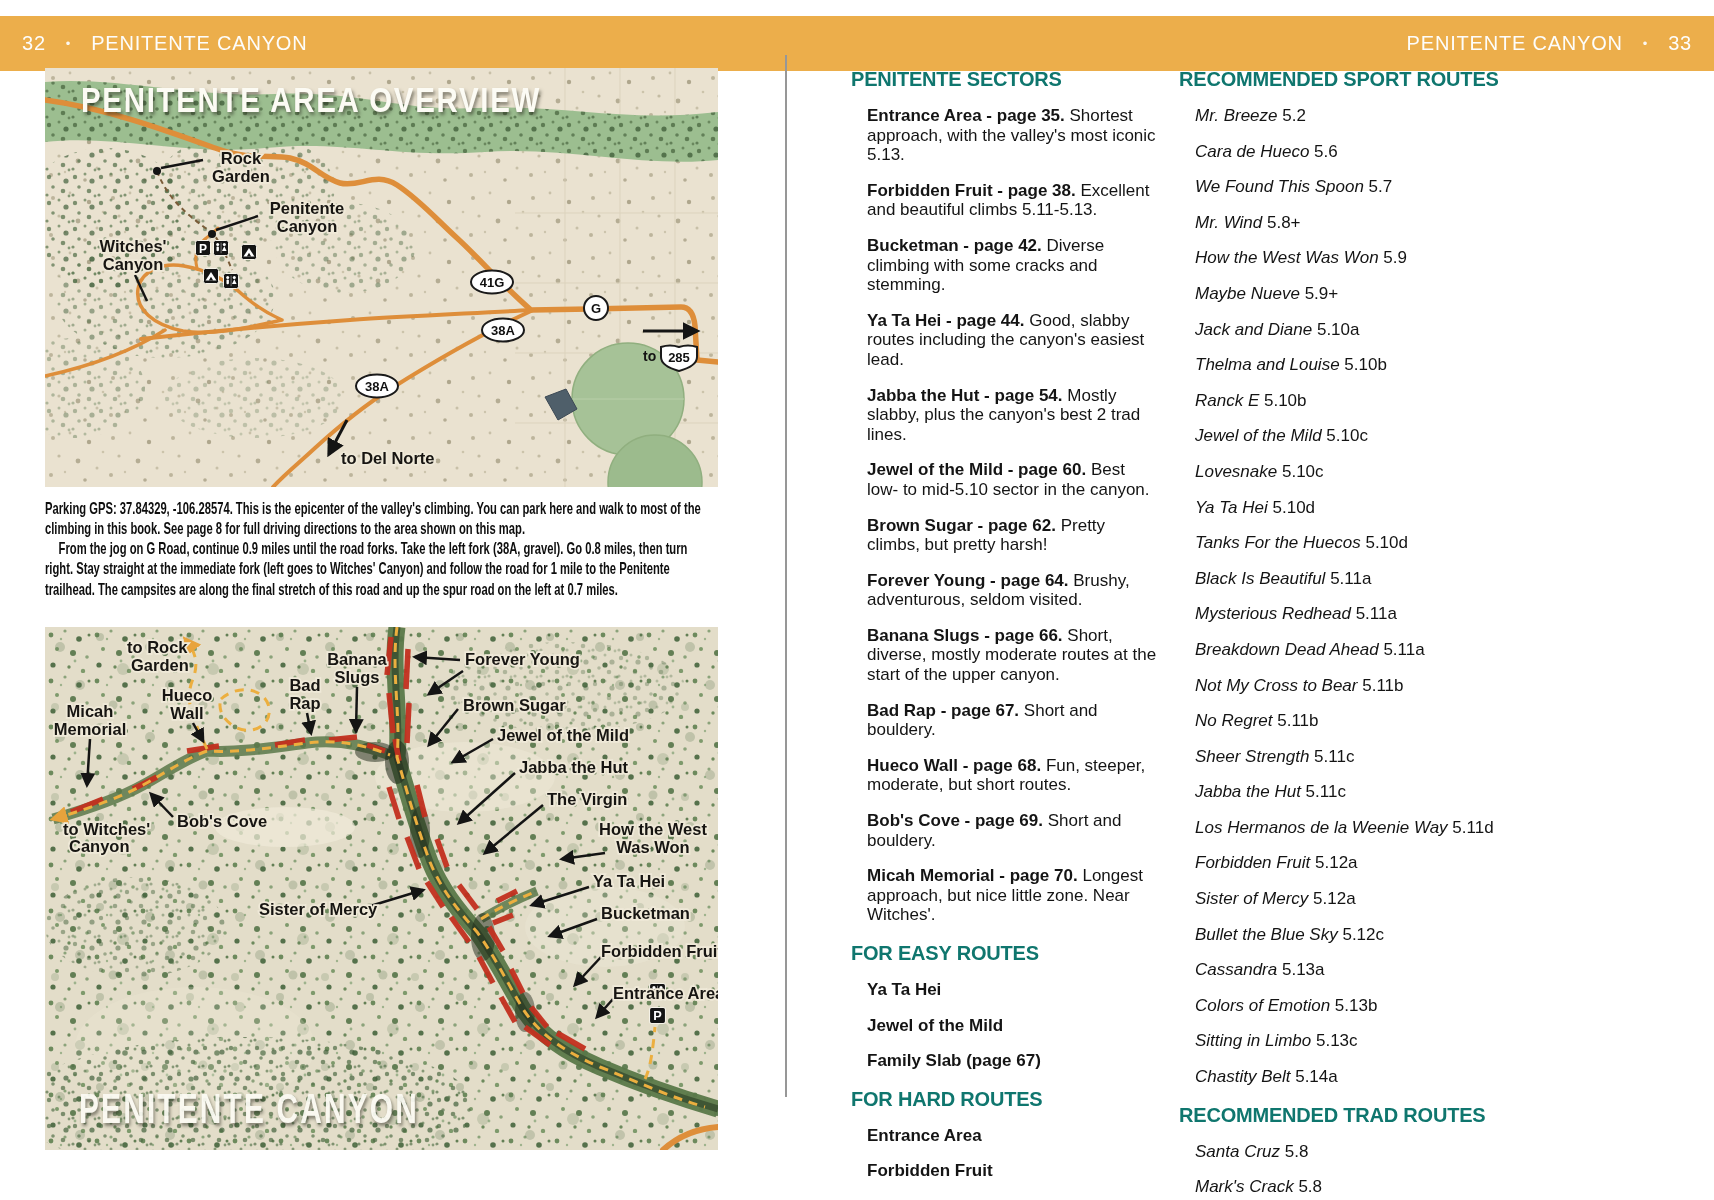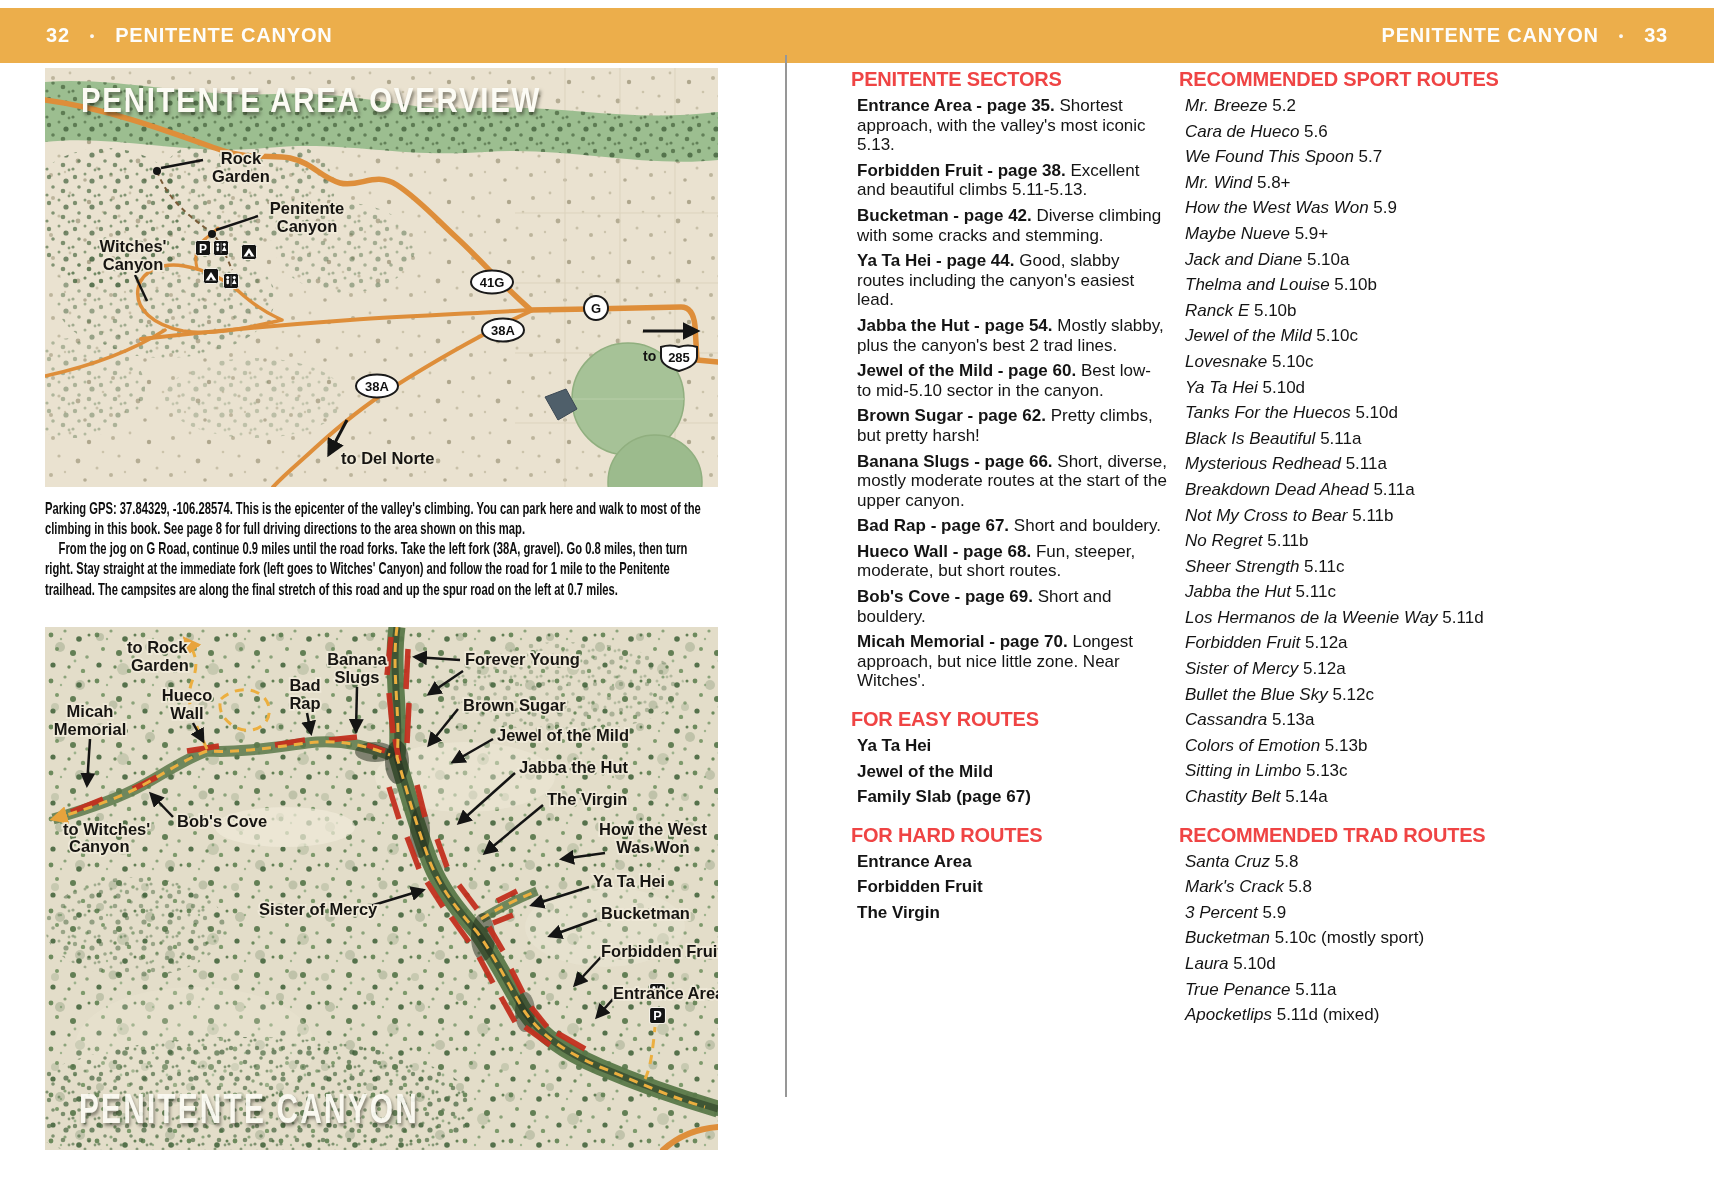--- a/index.html
+++ b/index.html
@@ -1,37 +1,37 @@
 <!DOCTYPE html>
 <html><head>
 <meta charset="utf-8">
 <style>
   html,body{margin:0;padding:0;background:#ffffff;}
   .page{position:relative;width:1714px;height:1200px;background:#ffffff;overflow:hidden;
         font-family:"Liberation Sans",sans-serif;color:#121212;}
-  .topbar{position:absolute;left:0;top:8px;width:100%;height:55px;background:#ECAE4B;
+  .topbar{position:absolute;left:0;top:16px;width:100%;height:55px;background:#ECAE4B;
           color:#FDFDFB;display:flex;justify-content:space-between;align-items:center;
-          padding:0 46px;box-sizing:border-box;font-size:20px;font-weight:bold;letter-spacing:.8px;}
+          padding:0 22px;box-sizing:border-box;font-size:20px;font-weight:normal;letter-spacing:.8px;}
   .tb-side{display:flex;align-items:center;}
   .tb-dot{font-size:13px;margin:0 20px;opacity:.95;}
   .divider{position:absolute;left:785px;top:55px;width:2px;height:1042px;background:#979797;}
   .map{position:absolute;left:45px;display:block;}
   #map-overview{top:68px;}
   #map-canyon{top:627px;}
   .intro{position:absolute;left:45px;top:498px;width:990px;transform:scaleX(0.68);
          transform-origin:0 0;font-size:16.5px;line-height:1.22;font-weight:bold;color:#0e0e0e;}
   .intro p{margin:0;}
   .intro .ind{text-indent:20px;}
   .col{position:absolute;top:68px;font-size:17px;line-height:19.6px;color:#141414;}
   .col1{left:851px;width:322px;}
   .col2{left:1179px;width:332px;}
-  h2.orange{font-size:20px;line-height:22px;font-weight:bold;color:#ef4444;
+  h2.orange{font-size:20px;line-height:22px;font-weight:bold;color:#0f766e;
             margin:0 0 3px 0;letter-spacing:-.2px;}
   h2.mt{margin-top:17px;}
-  p.sector,p.route,p.boldline{margin:6px;}
+  p.sector,p.route,p.boldline{margin:16px;}
   p.boldline{font-weight:bold;}
   .route i{font-style:italic;}
   svg{font-family:"Liberation Sans",sans-serif;}
   .mlab{font-weight:bold;font-size:16.5px;paint-order:stroke;stroke:#EFE9D8;stroke-width:3.5px;
         fill:#171512;}
   .mtitle{font-weight:bold;fill:#FCFBF4;text-shadow:2px 3px 4px rgba(40,40,30,.55);}
   .shieldtxt{font-weight:bold;font-size:13px;fill:#111;text-anchor:middle;}
   .ldr{stroke:#141414;stroke-width:2.4;fill:none;}
 </style>
 </head>
@@ -377,20 +377,21 @@
 
 
 
 
         <p class="sector"><b>Jabba the Hut - page 54.</b> <span>Mostly slabby, plus the canyon's best 2 trad lines.</span></p>
 
         <p class="sector"><b>Jewel of the Mild - page 60.</b> <span>Best low- to mid-5.10 sector in the canyon.</span></p>
 
         <p class="sector"><b>Brown Sugar - page 62.</b> <span>Pretty climbs, but pretty harsh!</span></p>
 
+        <p class="sector"><b>Forever Young - page 64.</b> <span>Brushy, adventurous, seldom visited.</span></p>
 
         <p class="sector"><b>Banana Slugs - page 66.</b> <span>Short, diverse, mostly moderate routes at the start of the upper canyon.</span></p>
 
         <p class="sector"><b>Bad Rap - page 67.</b> <span>Short and bouldery.</span></p>
 
         <p class="sector"><b>Hueco Wall - page 68.</b> <span>Fun, steeper, moderate, but short routes.</span></p>
 
         <p class="sector"><b>Bob's Cove - page 69.</b> <span>Short and bouldery.</span></p>
 
         <p class="sector"><b>Micah Memorial - page 70.</b> <span>Longest approach, but nice little zone. Near Witches'.</span></p>

